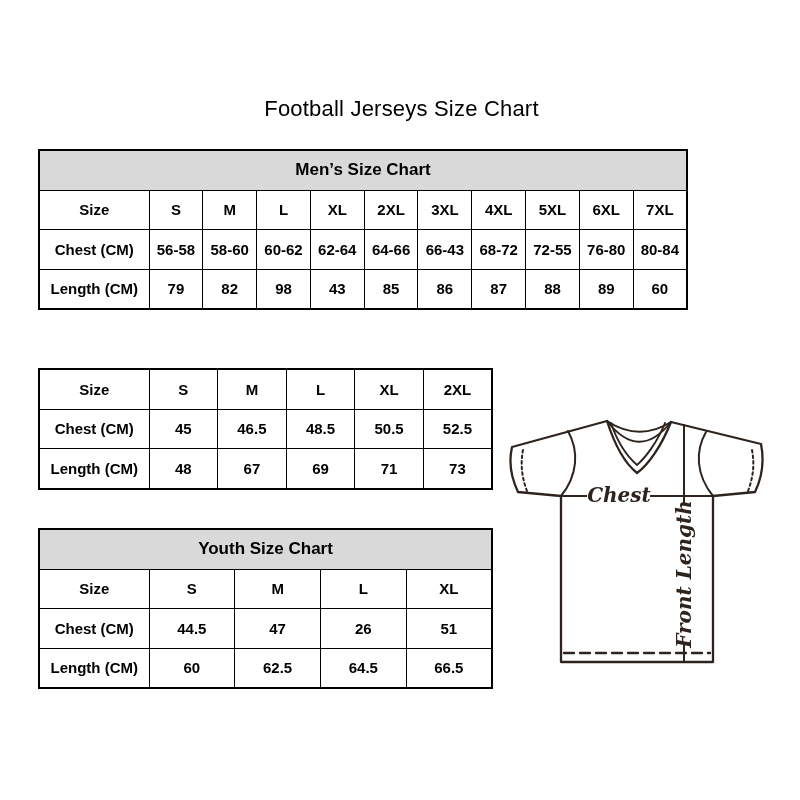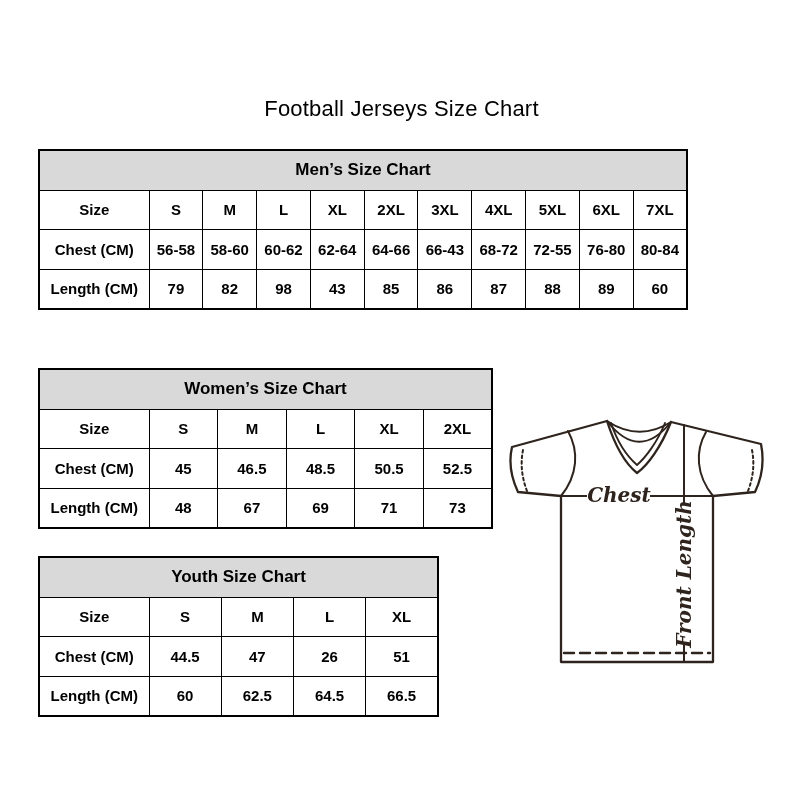--- a/index.html
+++ b/index.html
@@ -11,21 +11,21 @@
     position:absolute; top:96px; left:38px; width:727px;
     text-align:center; font-size:22px; font-weight:normal; color:#000;
     letter-spacing:0.2px;
   }
   table.size-table {
     position:absolute; border-collapse:collapse; table-layout:fixed;
     border:2px solid #000; background:#fff;
   }
   #mens-table   { left:38px; top:149px; width:650px; }
   #womens-table { left:38px; top:368px; width:455px; }
-  #youth-table  { left:38px; top:556px; width:401px; }
+  #youth-table  { left:38px; top:528px; width:455px; }
   .size-table td {
     border:1.7px solid #000; text-align:center; vertical-align:middle;
     font-weight:bold; font-size:15px; color:#000; height:38.5px; padding:0 1px;
     overflow:hidden; white-space:nowrap;
   }
   .size-table td.tbl-title {
     background:#d9d9d9; font-size:17px;
   }
   col.label-col { width:110px; }
   .jersey-wrap { position:absolute; left:503px; top:405px; width:266px; height:262px; }
@@ -102,23 +102,20 @@
     <colgroup>
       <col class="label-col">
       <col>
       <col>
       <col>
       <col>
       <col>
     </colgroup>
     <tbody>
       <tr>
-        <td colspan="6" class="tbl-title">Women’s Size Chart</td>
-      </tr>
-      <tr>
         <td>Size</td>
         <td>S</td>
         <td>M</td>
         <td>L</td>
         <td>XL</td>
         <td>2XL</td>
       </tr>
       <tr>
         <td>Chest (CM)</td>
         <td>45</td>

